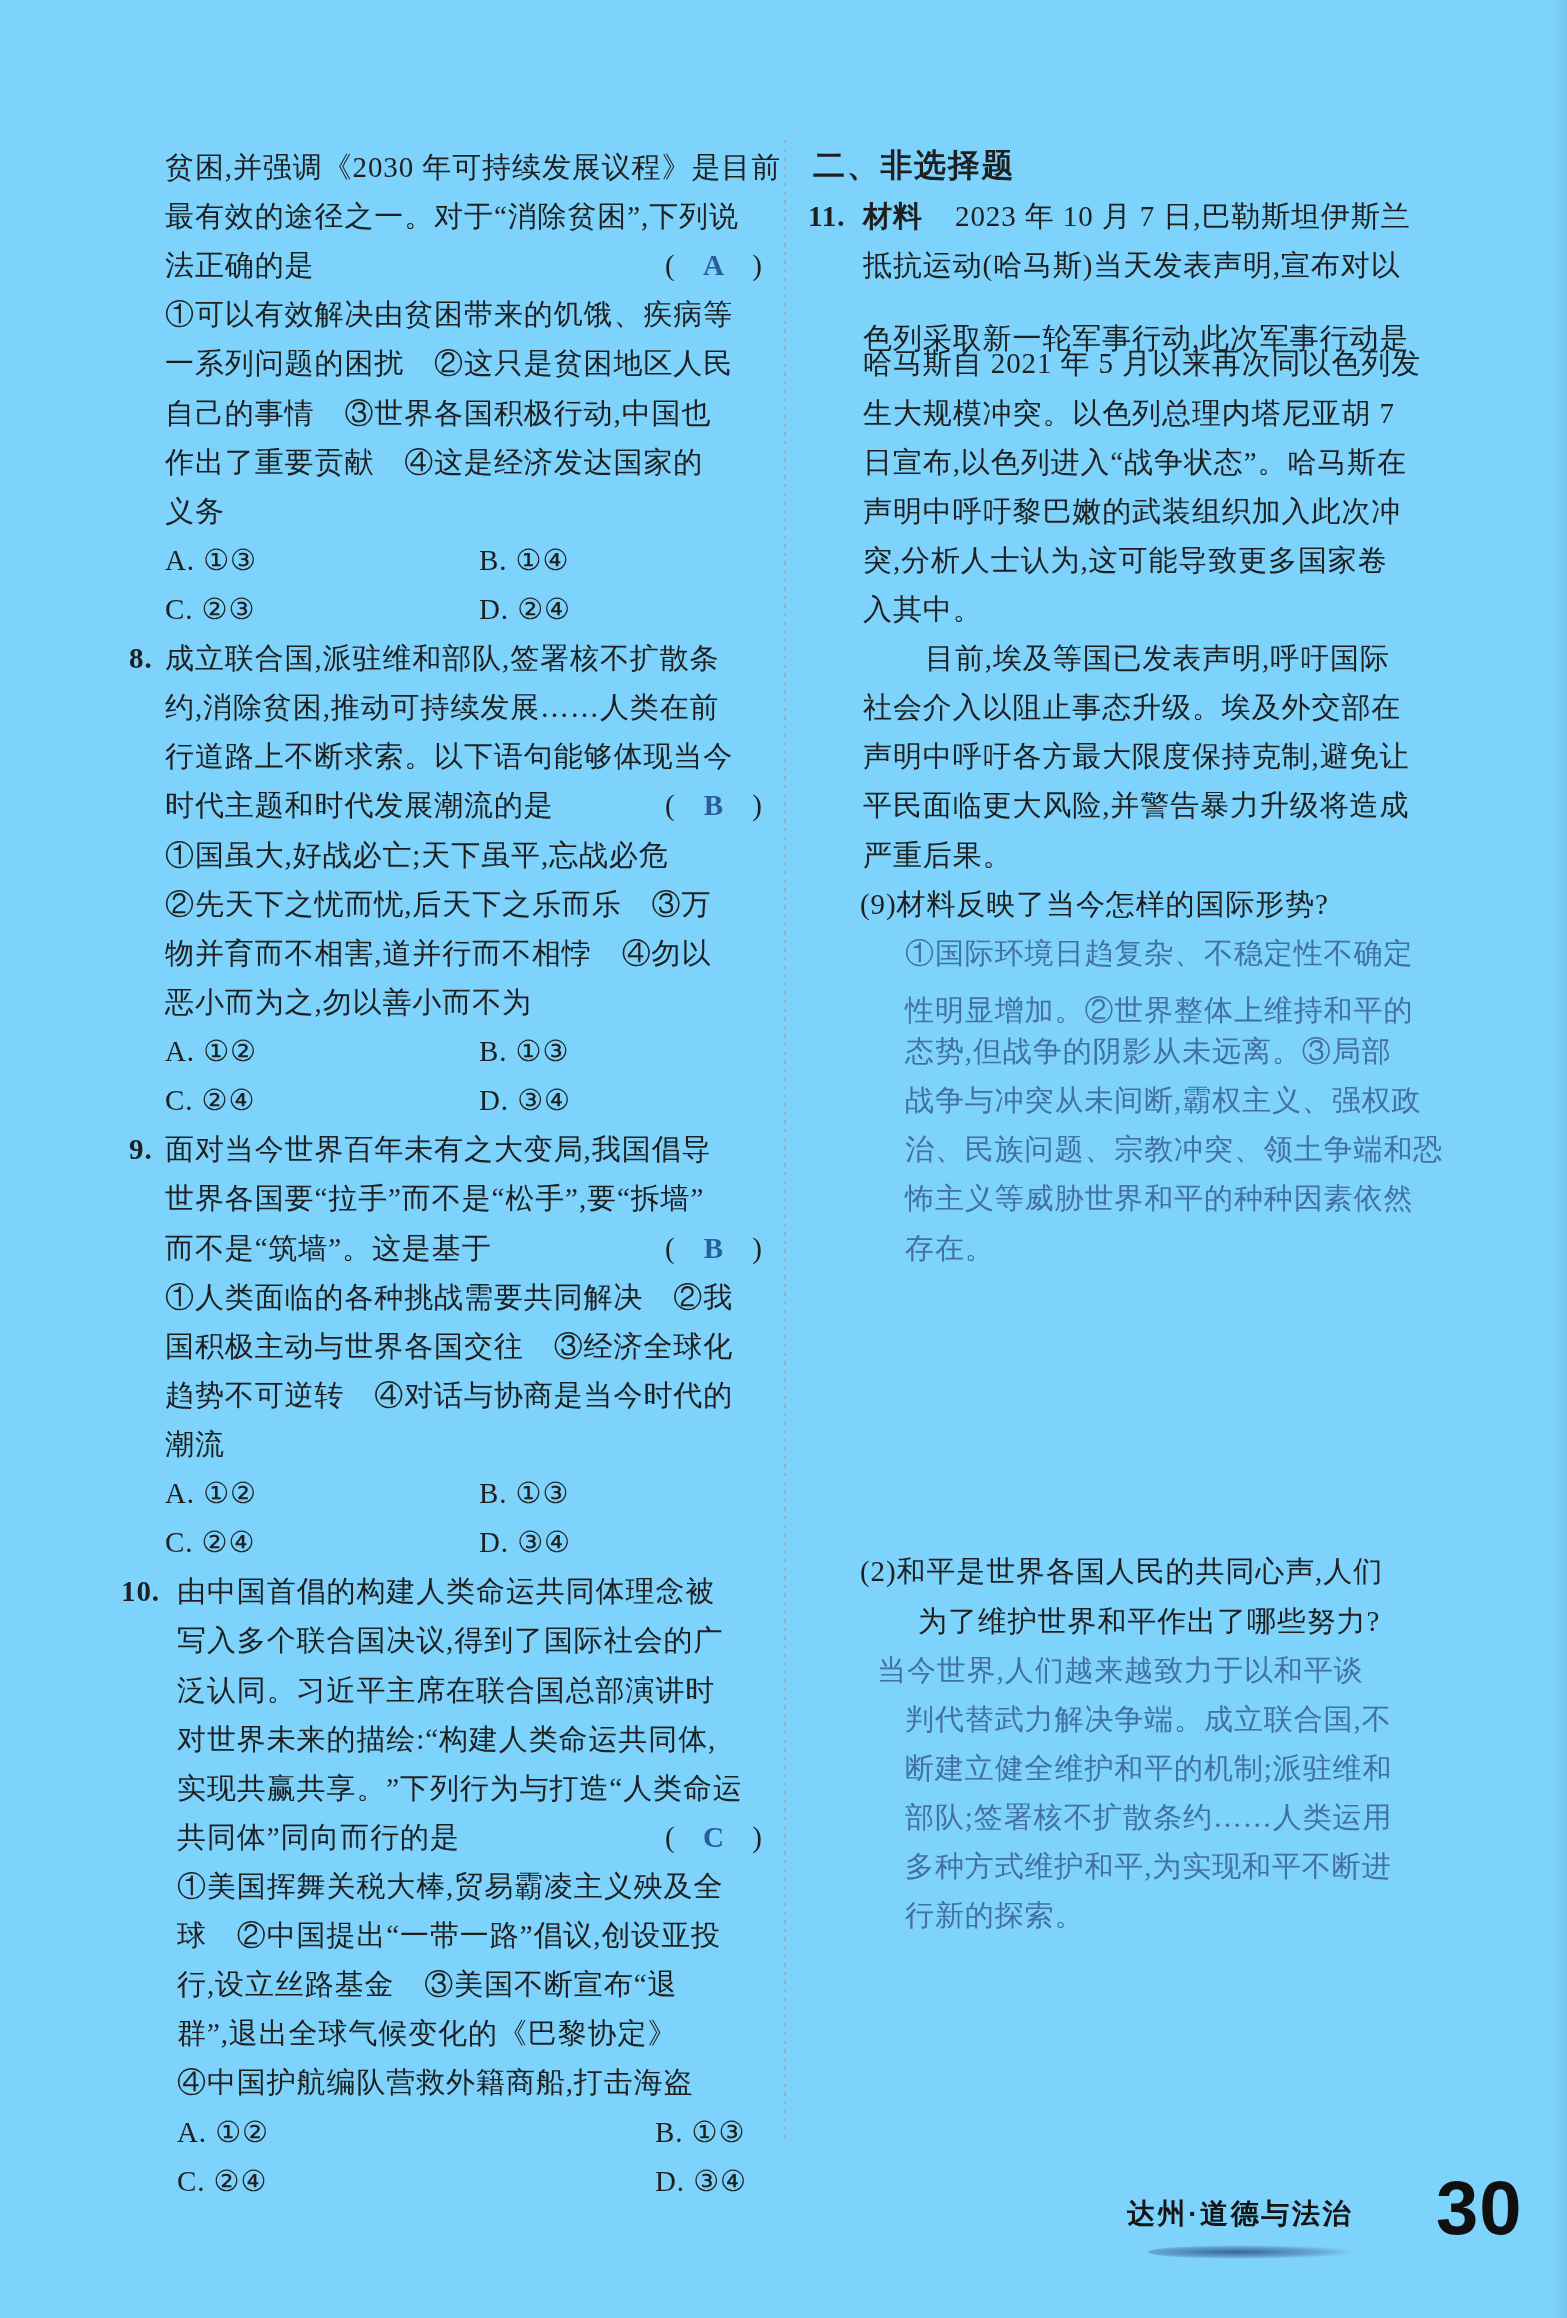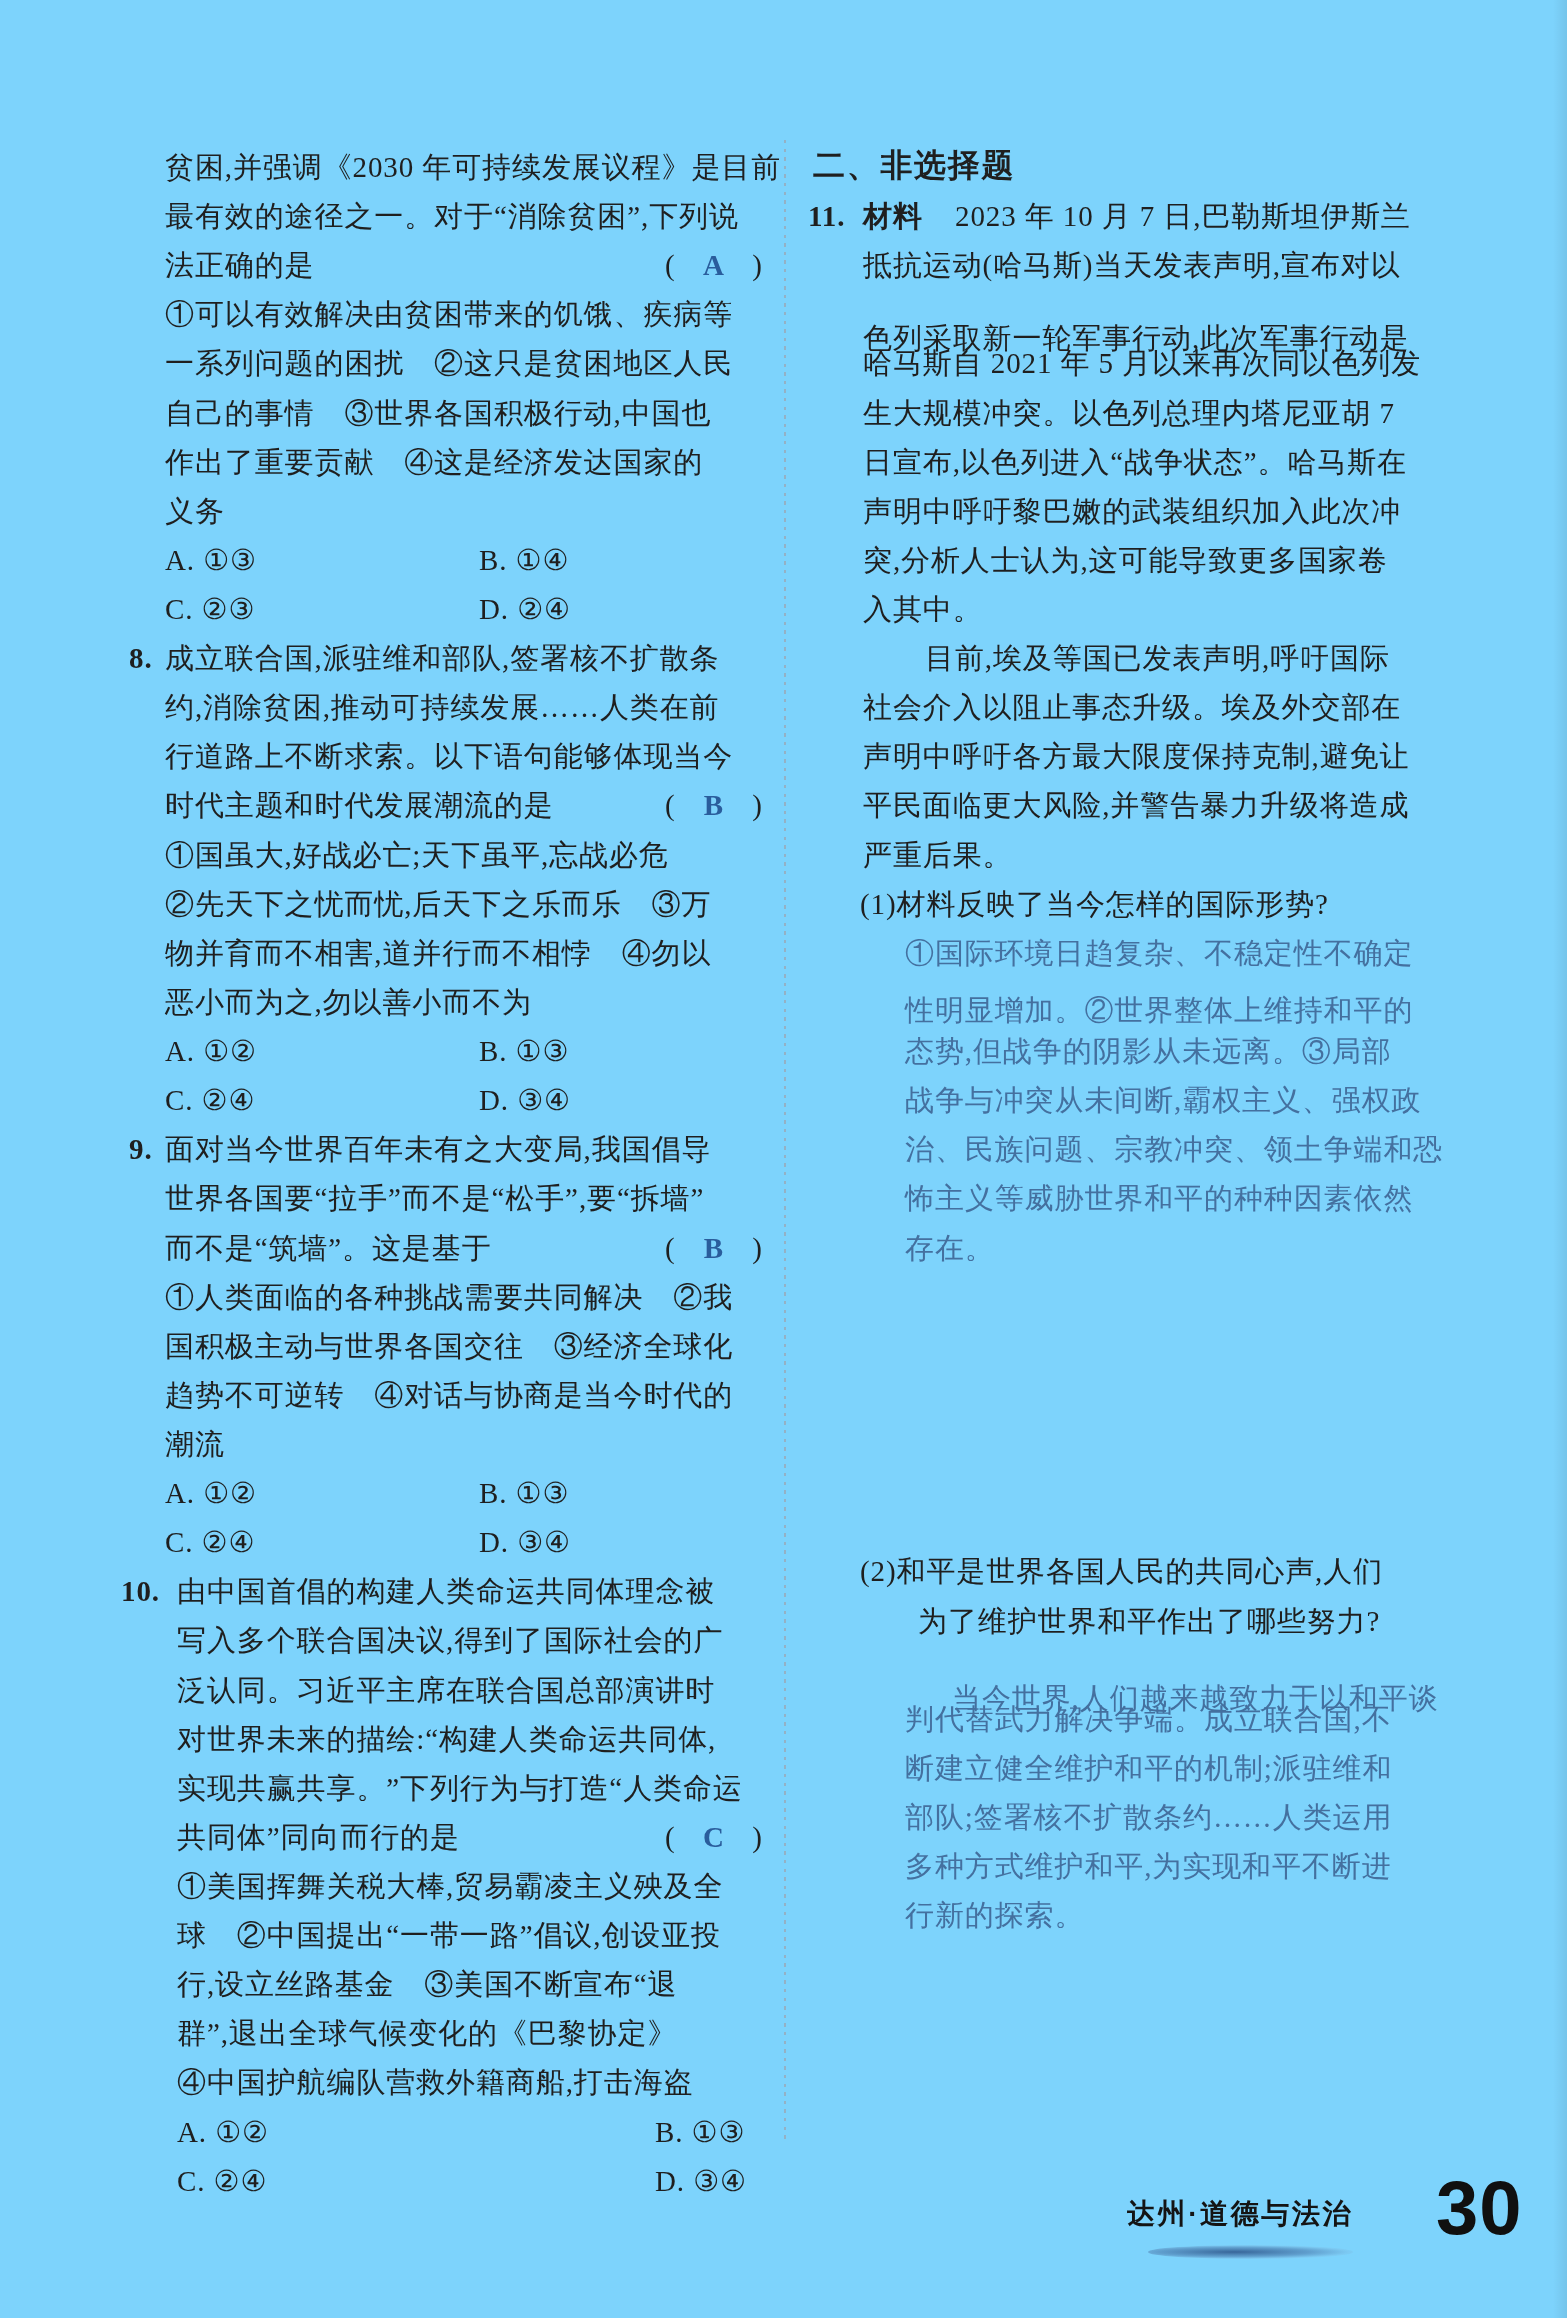--- a/index.html
+++ b/index.html
@@ -166,31 +166,31 @@
       <div class="line" style="left: 863px; top: 389px;">生大规模冲突。以色列总理内塔尼亚胡 7</div>
       <div class="line" style="left: 863px; top: 438px;">日宣布,以色列进入“战争状态”。哈马斯在</div>
       <div class="line" style="left: 863px; top: 487px;">声明中呼吁黎巴嫩的武装组织加入此次冲</div>
       <div class="line" style="left: 863px; top: 536px;">突,分析人士认为,这可能导致更多国家卷</div>
       <div class="line" style="left: 863px; top: 585px;">入其中。</div>
       <div class="line" style="left: 925px; top: 634px;">目前,埃及等国已发表声明,呼吁国际</div>
       <div class="line" style="left: 863px; top: 683px;">社会介入以阻止事态升级。埃及外交部在</div>
       <div class="line" style="left: 863px; top: 732px;">声明中呼吁各方最大限度保持克制,避免让</div>
       <div class="line" style="left: 863px; top: 781px;">平民面临更大风险,并警告暴力升级将造成</div>
       <div class="line" style="left: 863px; top: 831px;">严重后果。</div>
-      <div class="line" style="left: 860px; top: 880px;">(1)材料反映了当今怎样的国际形势?</div>
+      <div class="line" style="left: 860px; top: 880px;">(9)材料反映了当今怎样的国际形势?</div>
       <div class="line blue" style="left: 905px; top: 929px;">①国际环境日趋复杂、不稳定性不确定</div>
       <div class="line blue" style="left: 905px; top: 958px; margin-top: 28px;">性明显增加。②世界整体上维持和平的</div>
       <div class="line blue" style="left: 905px; top: 1027px;">态势,但战争的阴影从未远离。③局部</div>
       <div class="line blue" style="left: 905px; top: 1076px;">战争与冲突从未间断,霸权主义、强权政</div>
       <div class="line blue" style="left: 905px; top: 1125px;">治、民族问题、宗教冲突、领土争端和恐</div>
       <div class="line blue" style="left: 905px; top: 1174px;">怖主义等威胁世界和平的种种因素依然</div>
       <div class="line blue" style="left: 905px; top: 1224px;">存在。</div>
       <div class="line" style="left: 860px; top: 1547px;">(2)和平是世界各国人民的共同心声,人们</div>
       <div class="line" style="left: 918px; top: 1597px;">为了维护世界和平作出了哪些努力?</div>
-      <div class="line blue" style="left: 952px; top: 1646px; margin-top: 28px;">当今世界,人们越来越致力于以和平谈</div>
+      <div class="line blue" style="left: 877px; top: 1646px;">当今世界,人们越来越致力于以和平谈</div>
       <div class="line blue" style="left: 905px; top: 1695px;">判代替武力解决争端。成立联合国,不</div>
       <div class="line blue" style="left: 905px; top: 1744px;">断建立健全维护和平的机制;派驻维和</div>
       <div class="line blue" style="left: 905px; top: 1793px;">部队;签署核不扩散条约……人类运用</div>
       <div class="line blue" style="left: 905px; top: 1842px;">多种方式维护和平,为实现和平不断进</div>
       <div class="line blue" style="left: 905px; top: 1891px;">行新的探索。</div>
     </div>
 
   <div class="footer-imprint">达州·道德与法治</div>
   <div class="footer-swoosh"></div>
   <div class="page-number">30</div>

